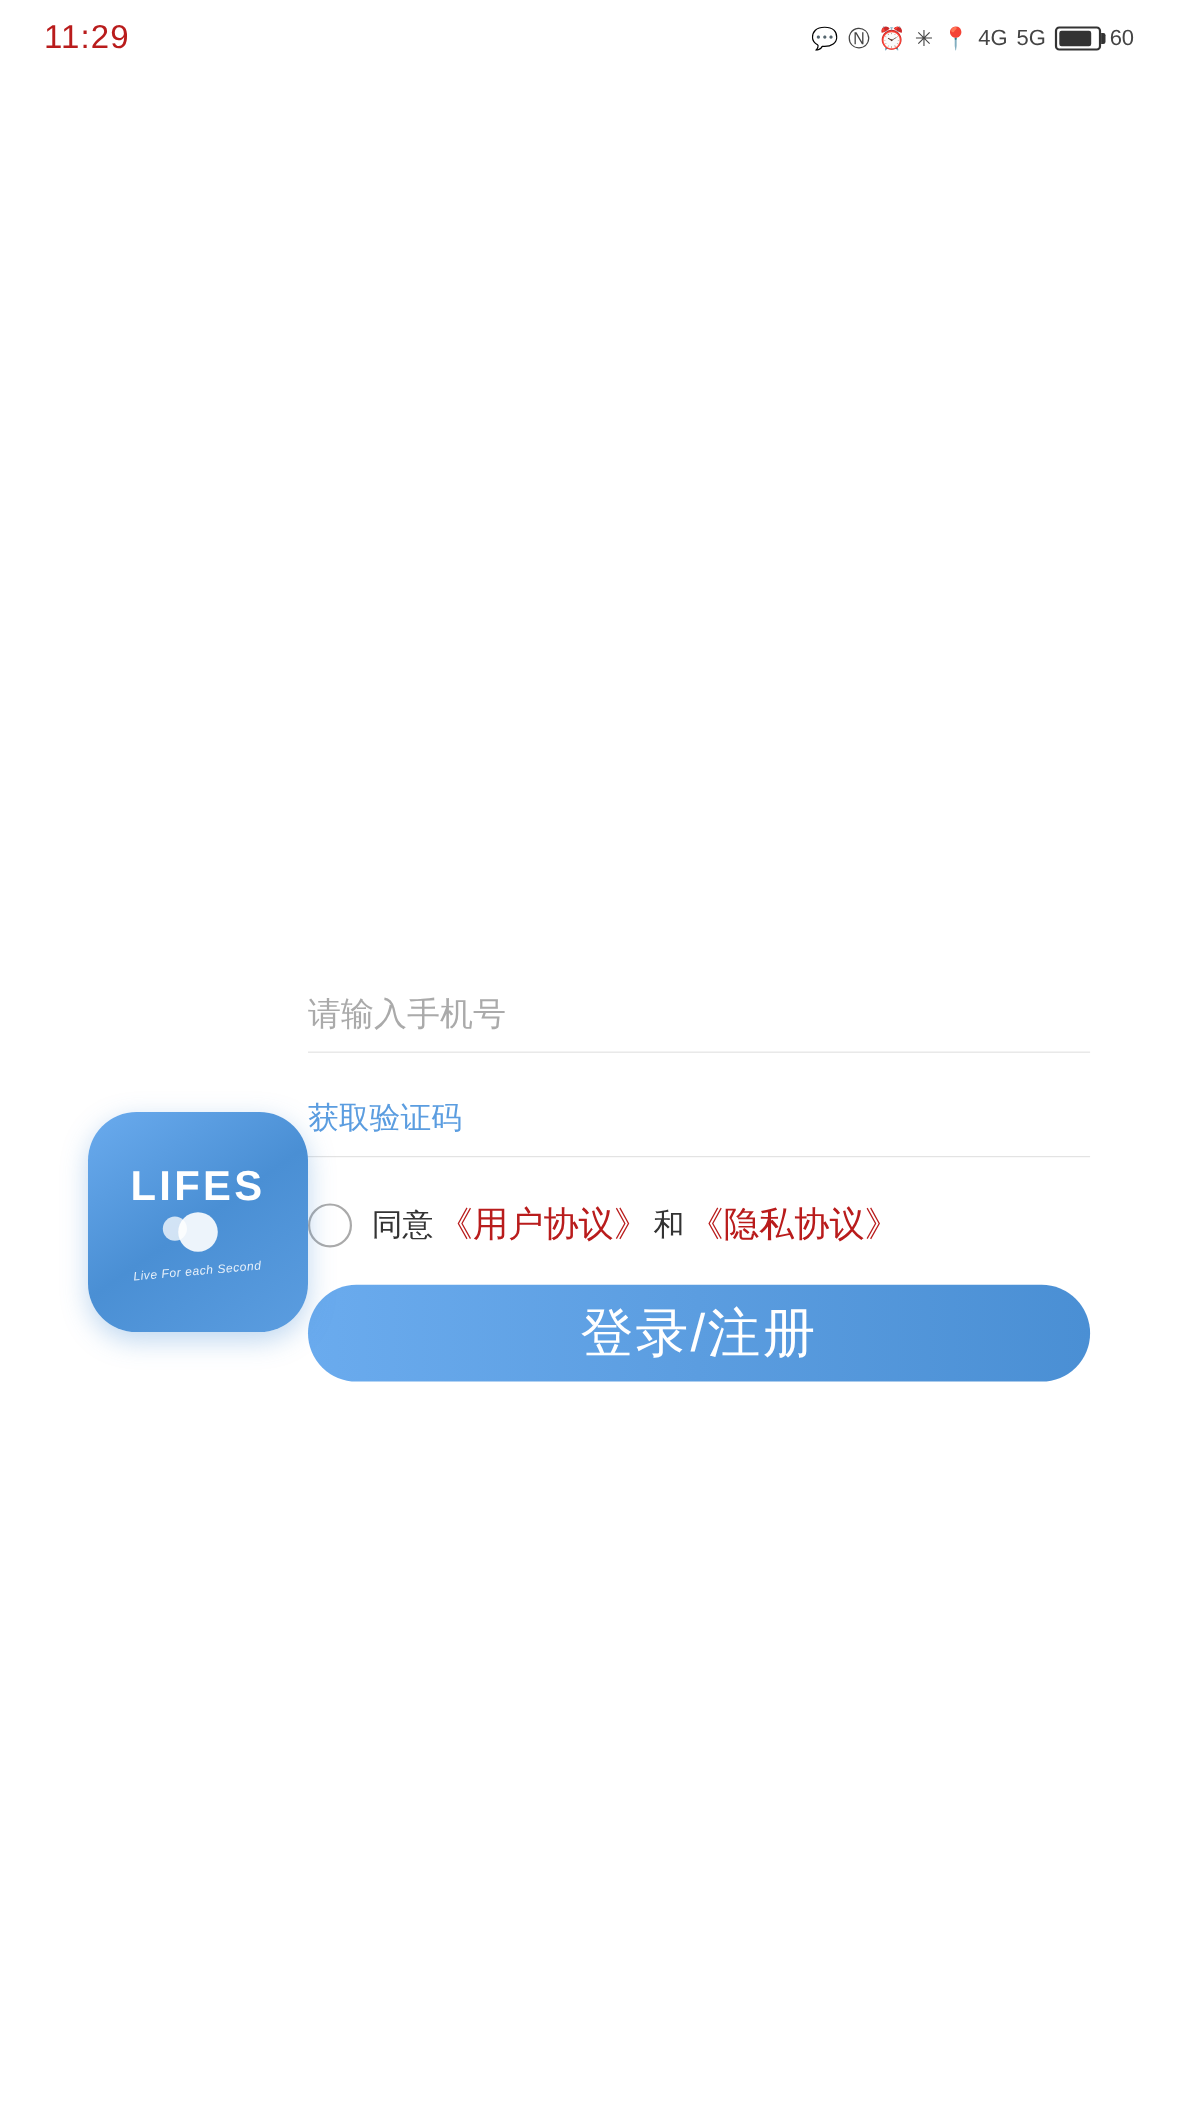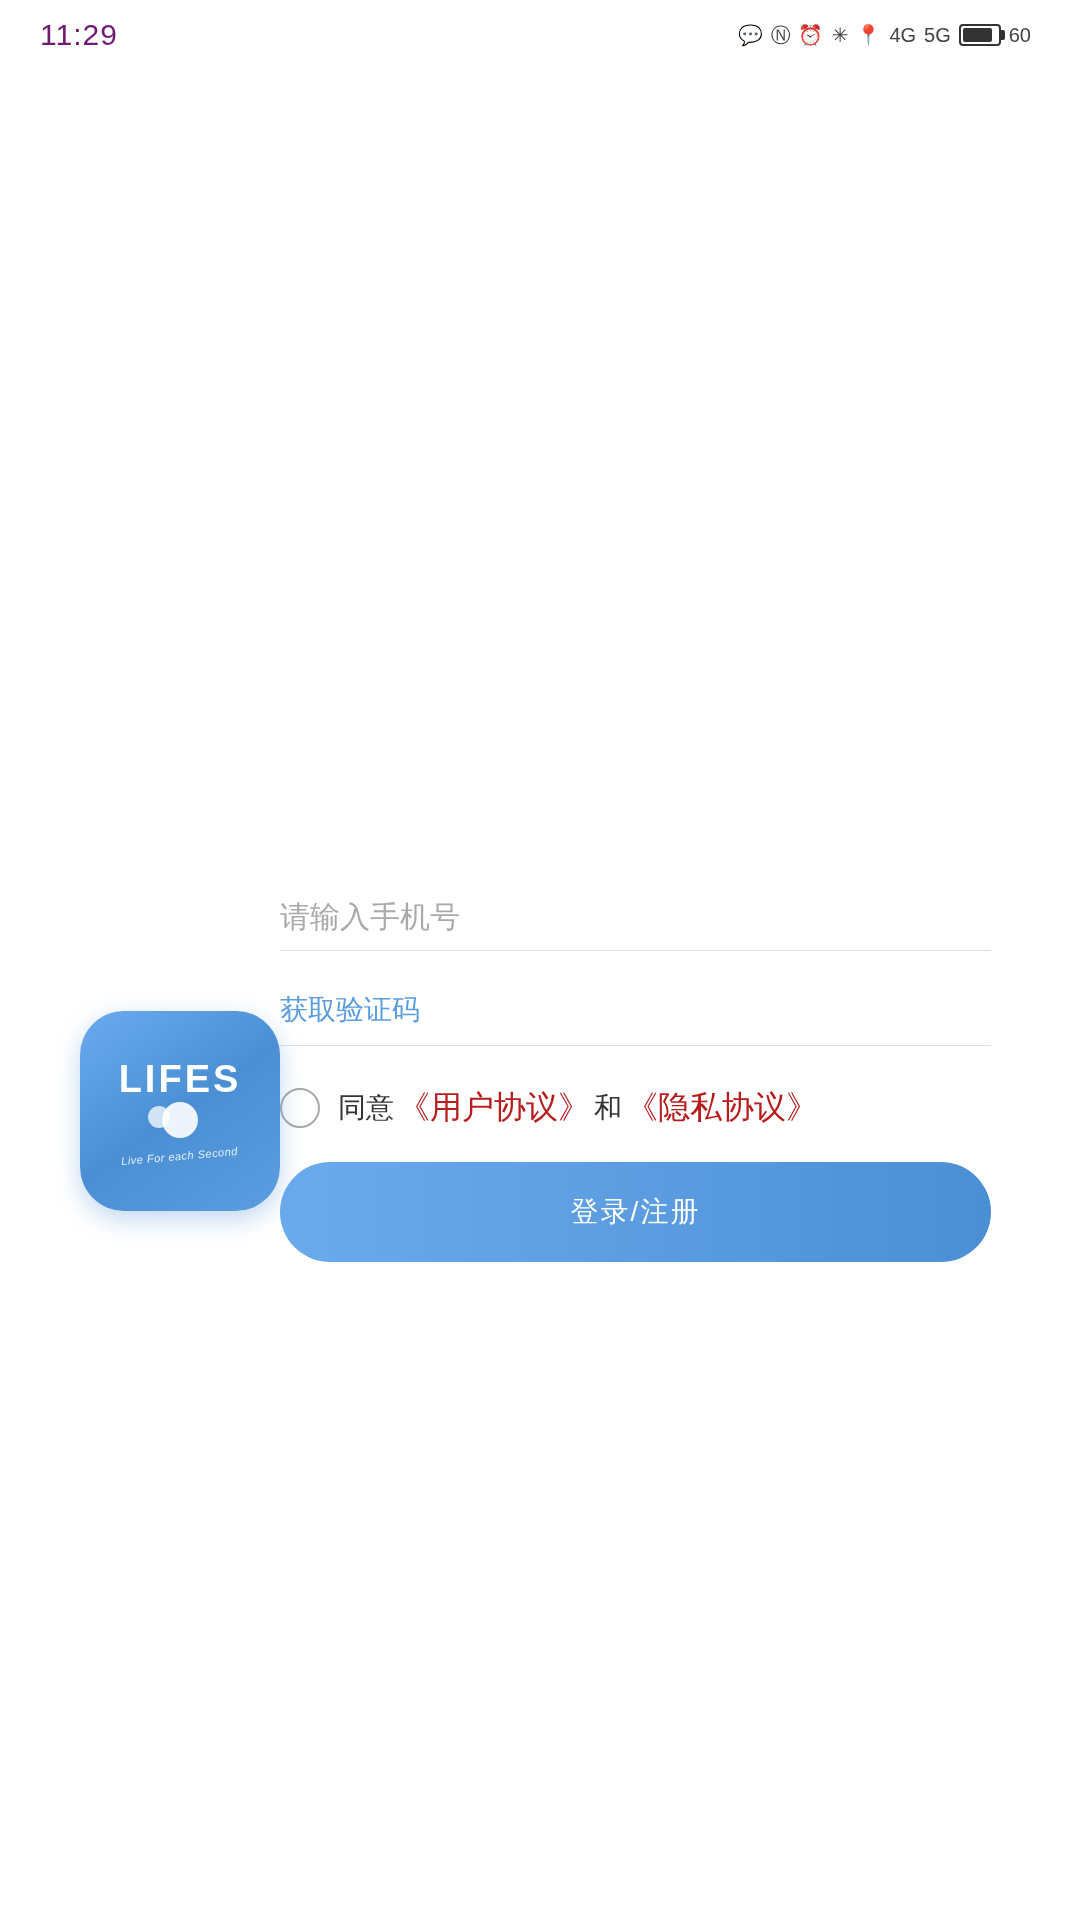--- a/index.html
+++ b/index.html
@@ -26,21 +26,21 @@
       align-items: center;
       justify-content: space-between;
       padding: 0 40px;
       position: absolute;
       top: 0;
     }
 
     .status-time {
       font-size: 30px;
       font-weight: 400;
-      color: #701a75;
+      color: #b91c1c;
       letter-spacing: 1px;
     }
 
     .status-icons {
       display: flex;
       align-items: center;
       gap: 8px;
       font-size: 22px;
       color: #333;
     }
@@ -236,26 +236,26 @@
 
     .agreement-link {
       color: #b91c1c;
       font-size: 32px;
       cursor: pointer;
     }
 
     
     .login-btn {
       width: 100%;
-      height: 100px;
+      height: 88px;
       background: linear-gradient(90deg, #6aabee, #5b9de0, #4a8fd4);
       border: none;
       border-radius: 50px;
       color: #ffffff;
-      font-size: 28px;
+      font-size: 48px;
       font-weight: 500;
       cursor: pointer;
       margin-top: 32px;
       font-family: inherit;
       letter-spacing: 2px;
     }
   </style>
 </head>
 <body>
 

